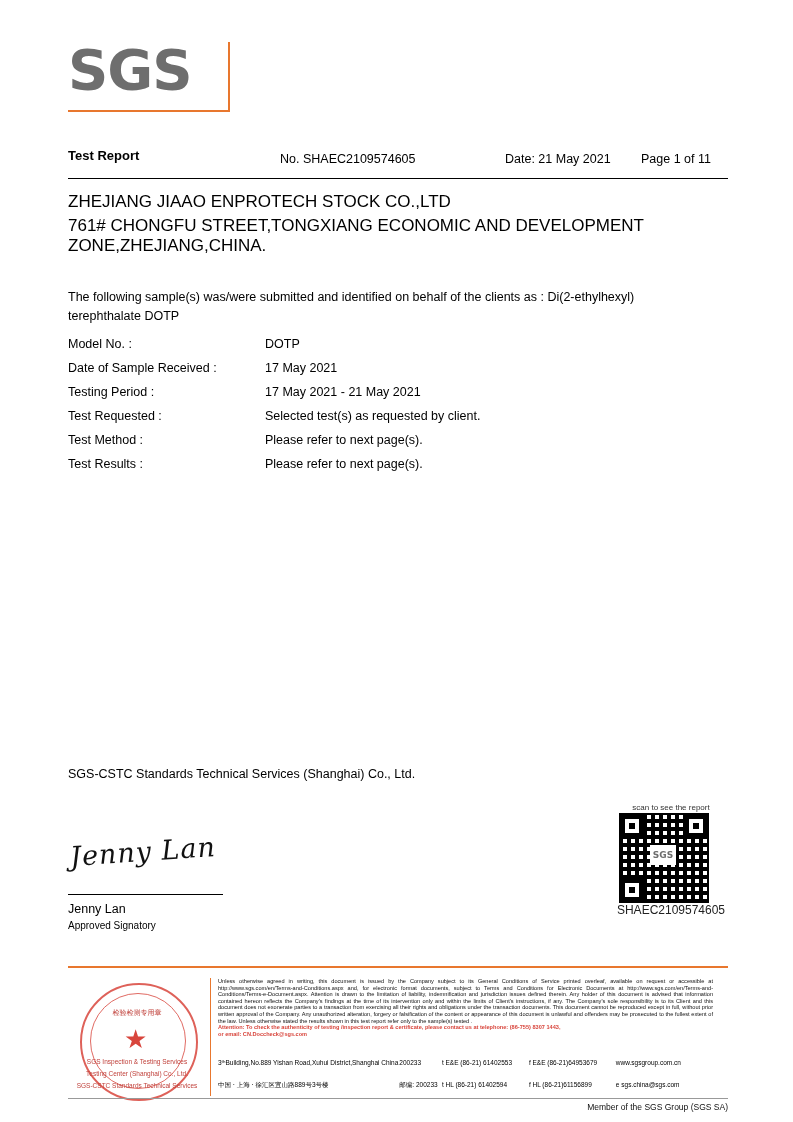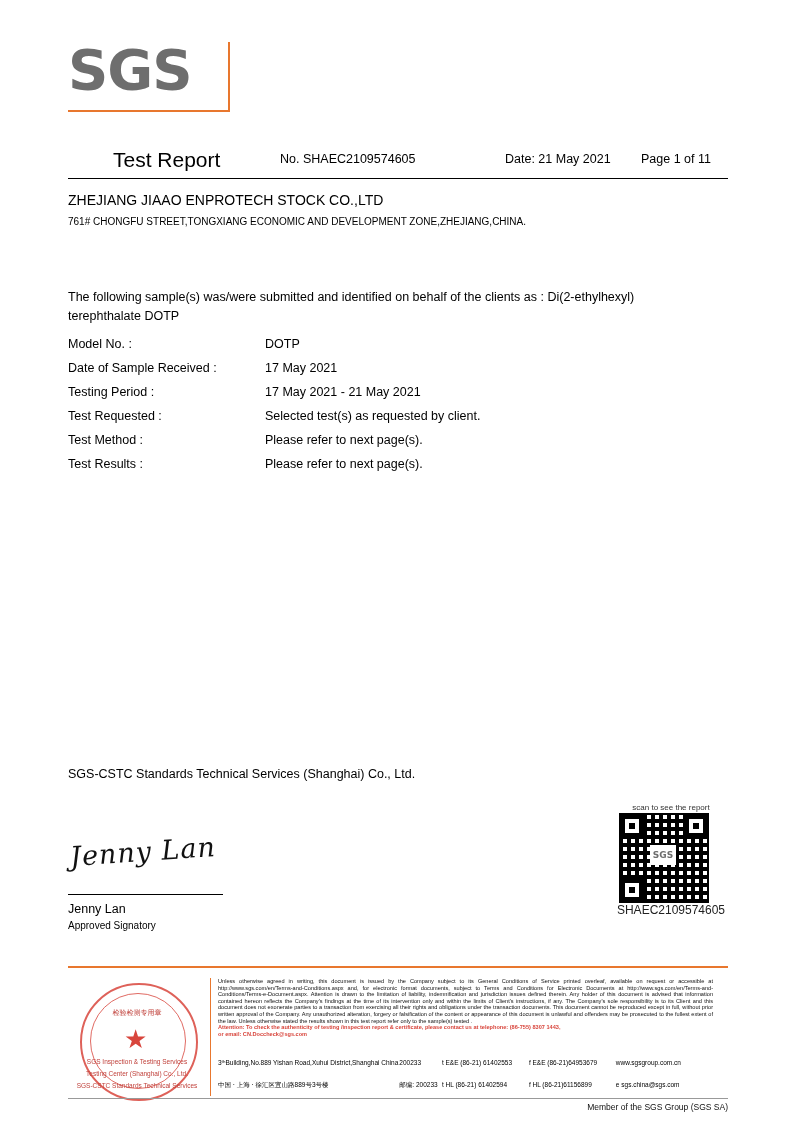--- a/index.html
+++ b/index.html
@@ -59,24 +59,23 @@
     position: absolute;
     left: 68px;
     top: 148px;
     width: 660px;
     height: 26px;
   }
   .report-title {
     position: absolute;
     left: 0;
     top: 0;
-    font-size: 21px;
-    font-weight: normal;
+    font-size: 13px;
+    font-weight: bold;
     letter-spacing: 0px;
-    margin-left: 45px;
   }
   .report-no {
     position: absolute;
     left: 212px;
     top: 4px;
     font-size: 12.5px;
   }
   .report-date {
     position: absolute;
     left: 437px;
@@ -96,27 +95,27 @@
     width: 660px;
     height: 1px;
     background: #000;
   }
 
   
   .client-name {
     position: absolute;
     left: 68px;
     top: 192px;
-    font-size: 14px;
+    font-size: 17px;
   }
   .client-addr {
     position: absolute;
     left: 68px;
     top: 216px;
-    font-size: 10px;
+    font-size: 17px;
   }
 
   
   .sample-stmt {
     position: absolute;
     left: 68px;
     top: 288px;
     width: 640px;
     font-size: 12.5px;
     line-height: 19px;

